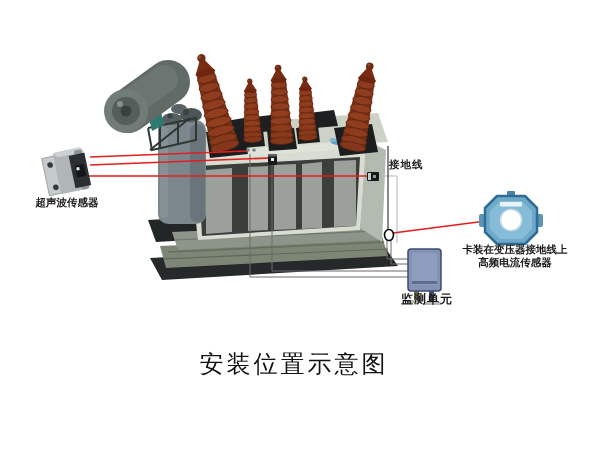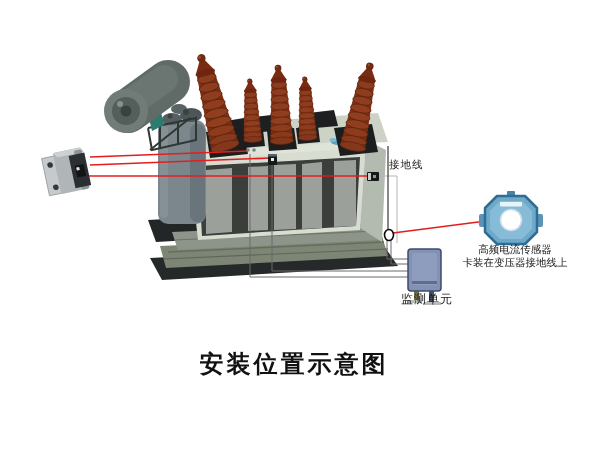--- a/index.html
+++ b/index.html
@@ -4,32 +4,32 @@
 <style>
   html,body{margin:0;padding:0;background:#fff;}
   #stage{
     position:relative;width:600px;height:454px;background:#fff;overflow:hidden;
     font-family:"Liberation Sans",sans-serif;
   }
   #diagram-svg{position:absolute;left:0;top:0;}
   .lbl{
     position:absolute;
     font-family:"Liberation Sans",sans-serif;
-    font-weight:normal;
+    font-weight:bold;
     font-size:10.5px;
     line-height:1.25;
     color:var(--label-text,#1a1a1a);
     white-space:nowrap;
   }
   .lbl.center{text-align:center;white-space:normal;}
   #title{
     position:absolute;left:0;top:348px;width:588px;
     text-align:center;
     font-family:"Liberation Serif","DejaVu Serif",serif;
-    font-weight:700;
+    font-weight:400;
     font-size:24px;
     letter-spacing:3px;
     color:#111;
   }
   
   .red-line{stroke:var(--red-line,#e41e1e);stroke-width:1.6;fill:none;}
   .signal-wire{stroke:var(--signal-wire,#6a6a6a);stroke-width:1;fill:none;}
   .ground-wire{stroke:var(--ground-wire,#3a3a3a);stroke-width:1.2;fill:none;}
   .bracket-wire{stroke:var(--bracket-wire,#b5b5b5);stroke-width:1;fill:none;}
   .ct-body{fill:var(--sensor-blue,#6fa9c9);}
@@ -208,25 +208,26 @@
       <rect x="429" y="288" width="5" height="15" fill="#46526b"></rect>
       <rect x="408" y="300" width="14" height="3" fill="#b9bdb9"></rect>
       <rect x="424" y="302" width="17" height="3" fill="#b9bdb9"></rect>
       <rect class="monitor-body" x="408" y="249" width="33" height="42" rx="3" stroke="#3f4b6e" stroke-width="1.5"></rect>
       <rect x="412" y="253" width="25" height="32" rx="2" fill="#93a1c0" opacity="0.7"></rect>
       <rect x="412" y="281" width="25" height="3" fill="#5f6c8d"></rect>
     </g>
   </svg>
 
   <div class="lbl center" style="left:0;top:196px;width:134px;">
+    <div>超声波传感器</div>
   </div>
 
   <div class="lbl" style="left:389px;top:158px;letter-spacing:1px;">接地线</div>
 
   <div class="lbl center" style="left:453px;top:243px;width:124px;">
+    <div>卡装在变压器接地线上</div>
     <div>高频电流传感器</div>
-    <div>卡装在变压器接地线上</div>
   </div>
 
   <div class="lbl center" style="left:396px;top:292px;width:62px;font-size:12px;letter-spacing:1px;">监测单元</div>
 
   <div id="title">安装位置示意图</div>
 </div>
 
 </body></html>

